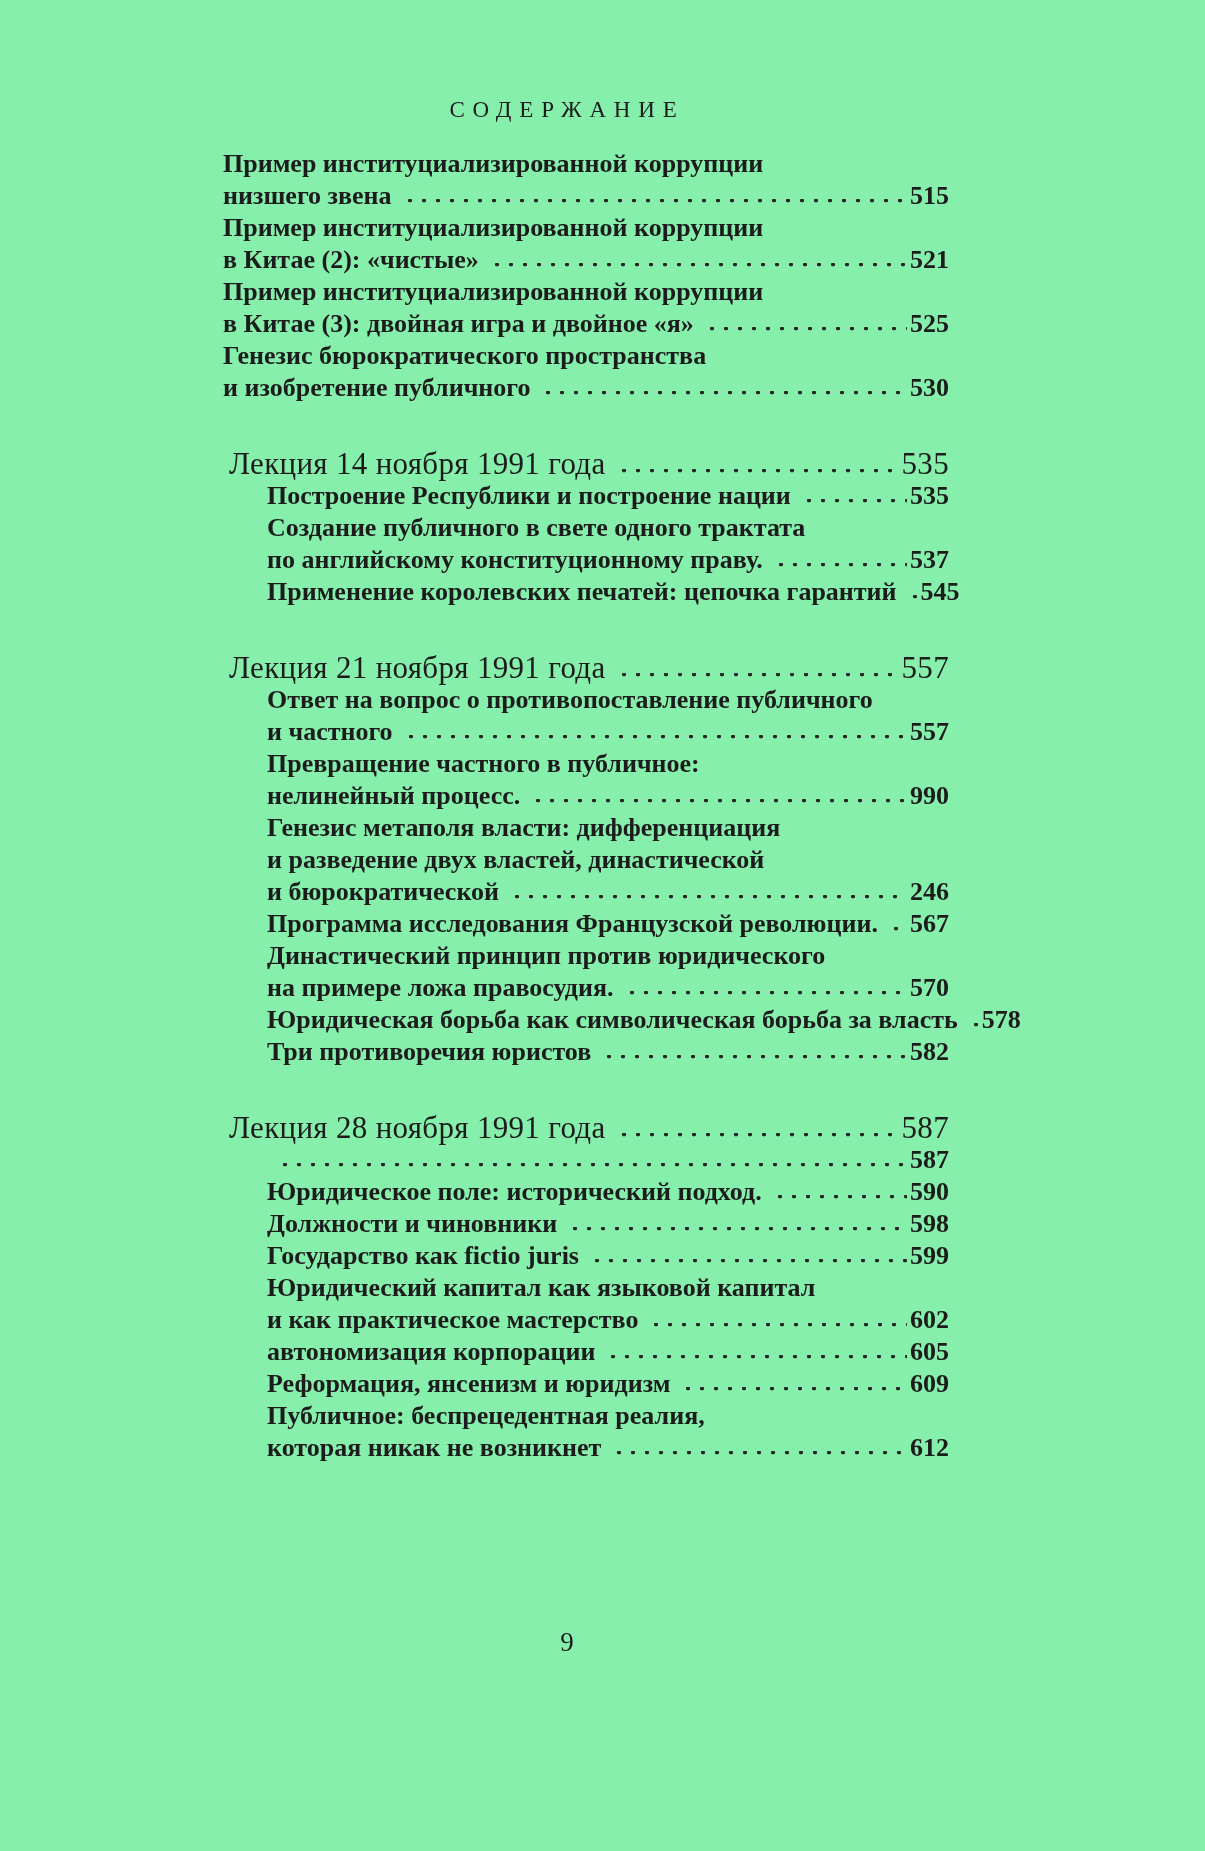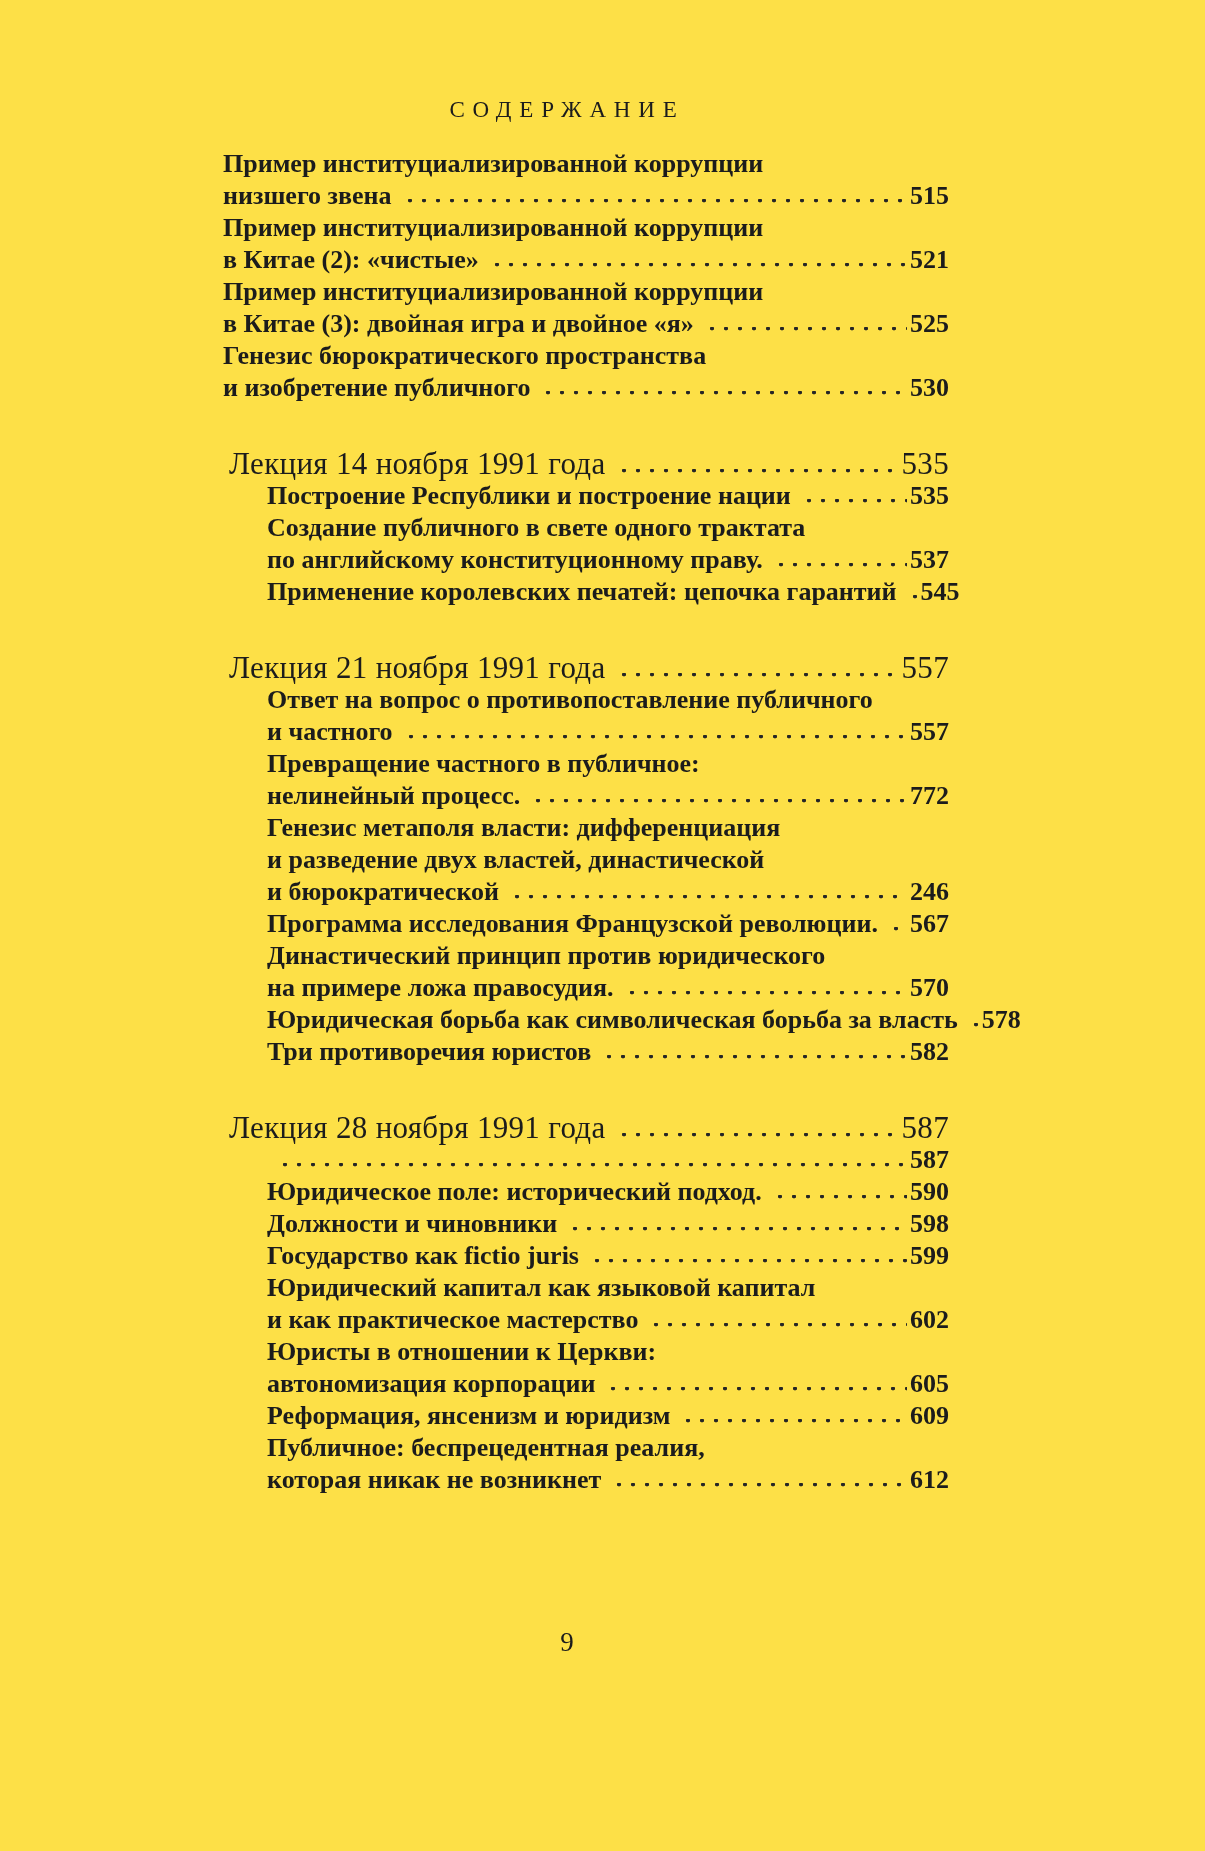--- a/index.html
+++ b/index.html
@@ -5,21 +5,21 @@
   html, body { margin: 0; padding: 0; }
   body {
     background: #e9e9e9;
     font-family: "Liberation Serif", "DejaVu Serif", serif;
   }
   .page {
     position: relative;
     width: 1205px;
     height: 1851px;
     margin: 0 auto;
-    background: #fde047;
+    background: #86efac;
     color: #1c1c1c;
     overflow: hidden;
   }
   .text-block {
     position: absolute;
     left: 185px;
     top: 96px;
     width: 764px;
   }
   .doc-header {
@@ -165,21 +165,21 @@
               <span class="pg">557</span>
             </div>
           </div>
           <div>
             <div class="row sub">
               <span>Превращение частного в публичное:</span>
             </div>
             <div class="row sub">
               <span>нелинейный процесс.</span>
               <span class="leader"></span>
-              <span class="pg">772</span>
+              <span class="pg">990</span>
             </div>
           </div>
           <div>
             <div class="row sub">
               <span>Генезис метаполя власти: дифференциация</span>
             </div>
             <div class="row sub">
               <span>и разведение двух властей, династической</span>
             </div>
             <div class="row sub">
@@ -257,23 +257,20 @@
             <div class="row sub">
               <span>Юридический капитал как языковой капитал</span>
             </div>
             <div class="row sub">
               <span>и как практическое мастерство</span>
               <span class="leader"></span>
               <span class="pg">602</span>
             </div>
           </div>
           <div>
-            <div class="row sub">
-              <span>Юристы в отношении к Церкви:</span>
-            </div>
             <div class="row sub">
               <span>автономизация корпорации</span>
               <span class="leader"></span>
               <span class="pg">605</span>
             </div>
           </div>
           <div>
             <div class="row sub">
               <span>Реформация, янсенизм и юридизм</span>
               <span class="leader"></span>

